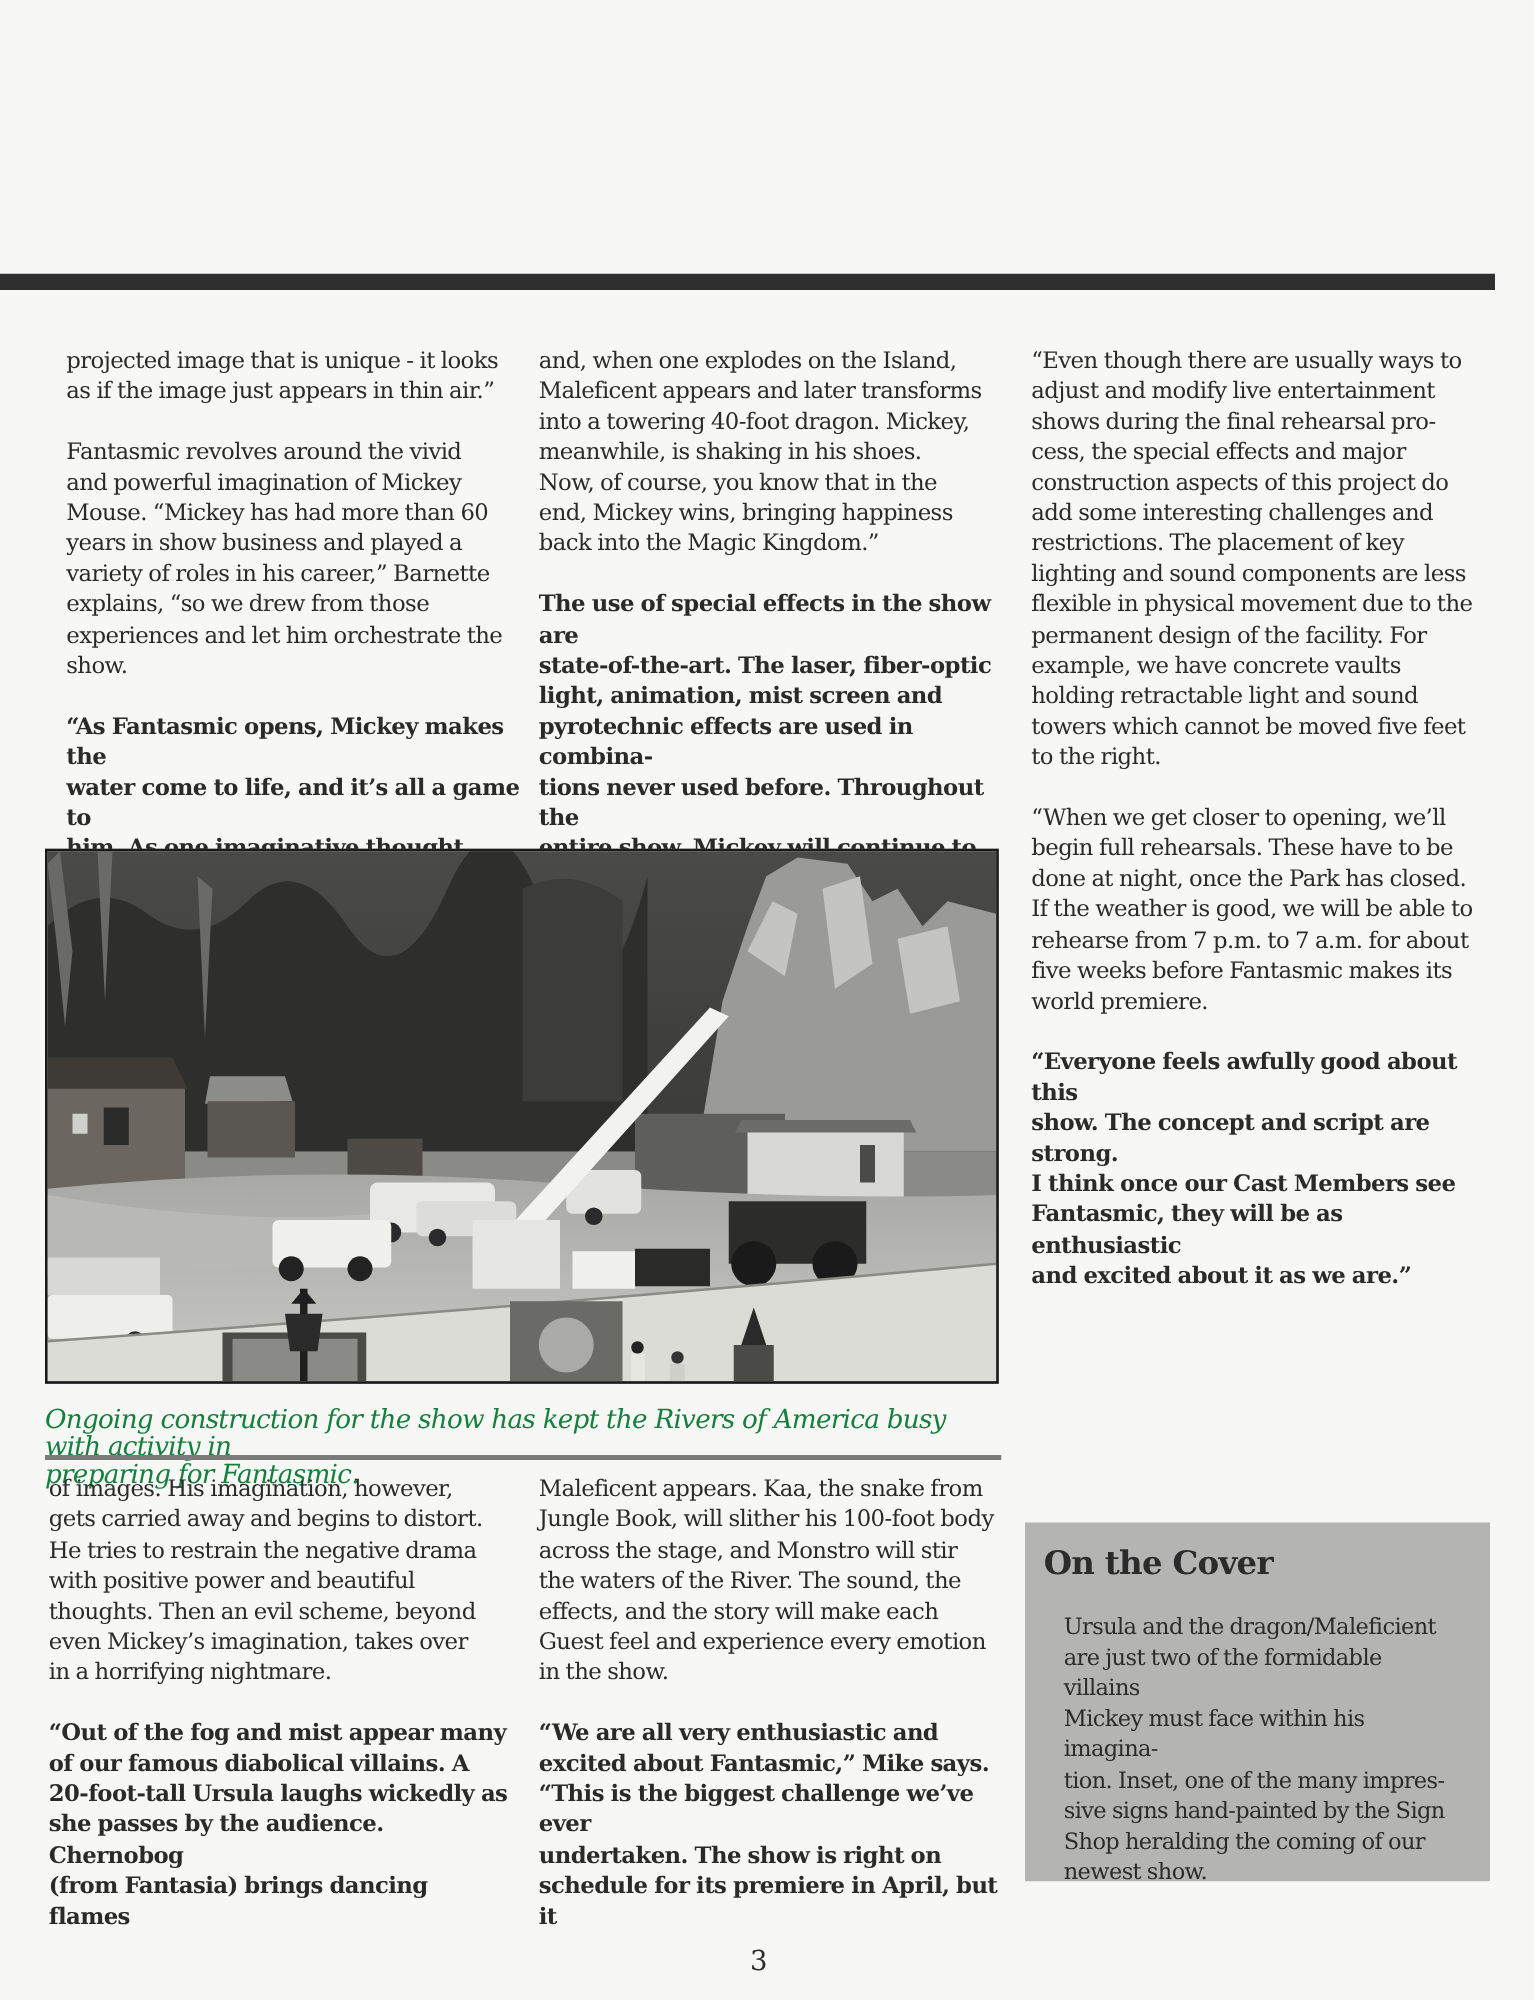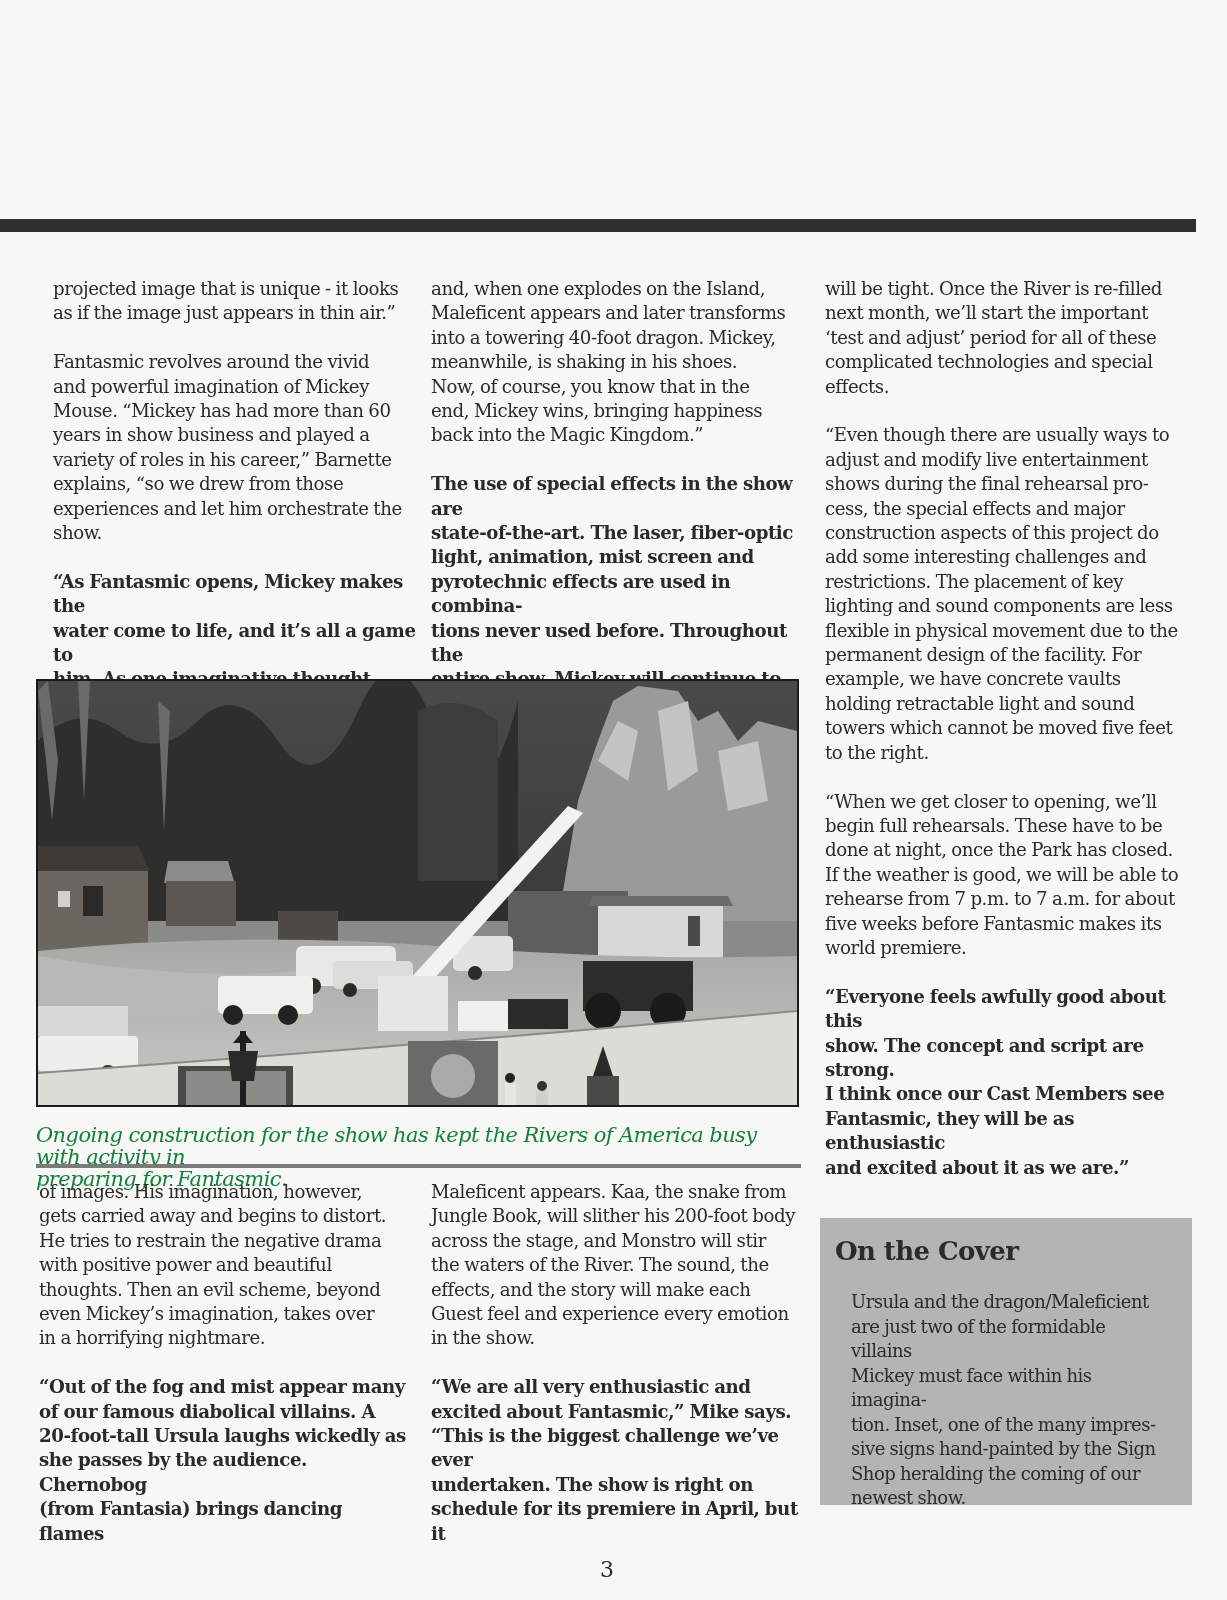--- a/index.html
+++ b/index.html
@@ -144,25 +144,20 @@
 state-of-the-art. The laser, fiber-optic
 light, animation, mist screen and
 pyrotechnic effects are used in combina-
 tions never used before. Throughout the
 entire show, Mickey will continue to
 draw the audience into his imagination.
 You will feel the rumblings when</p>
 </div>
 
 <div class="col col-3">
-  <p>will be tight. Once the River is re-filled
-next month, we’ll start the important
-‘test and adjust’ period for all of these
-complicated technologies and special
-effects.</p>
   <p>“Even though there are usually ways to
 adjust and modify live entertainment
 shows during the final rehearsal pro-
 cess, the special effects and major
 construction aspects of this project do
 add some interesting challenges and
 restrictions. The placement of key
 lighting and sound components are less
 flexible in physical movement due to the
 permanent design of the facility. For
@@ -281,21 +276,21 @@
 in a horrifying nightmare.</p>
   <p>“Out of the fog and mist appear many
 of our famous diabolical villains. A
 20-foot-tall Ursula laughs wickedly as
 she passes by the audience. Chernobog
 (from Fantasia) brings dancing flames</p>
 </div>
 
 <div class="col col-2-bot">
   <p>Maleficent appears. Kaa, the snake from
-Jungle Book, will slither his 200-foot body
+Jungle Book, will slither his 100-foot body
 across the stage, and Monstro will stir
 the waters of the River. The sound, the
 effects, and the story will make each
 Guest feel and experience every emotion
 in the show.</p>
   <p>“We are all very enthusiastic and
 excited about Fantasmic,” Mike says.
 “This is the biggest challenge we’ve ever
 undertaken. The show is right on
 schedule for its premiere in April, but it</p>

